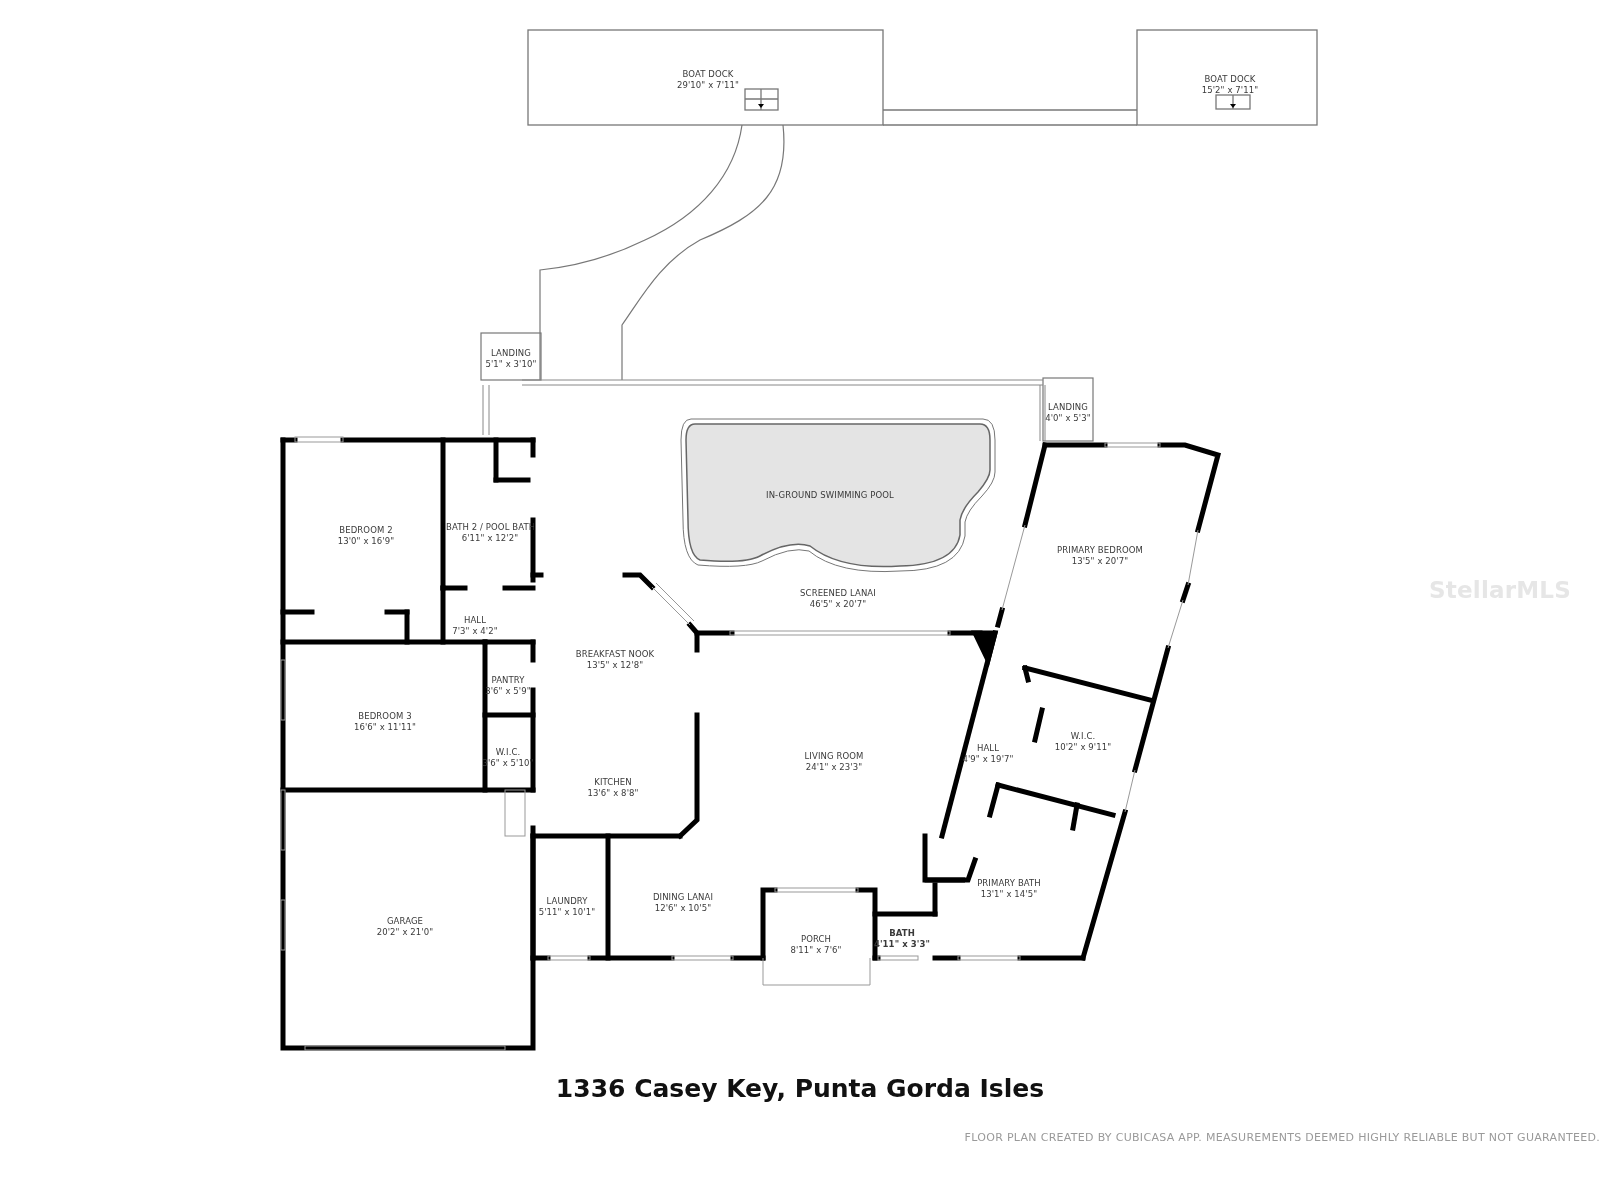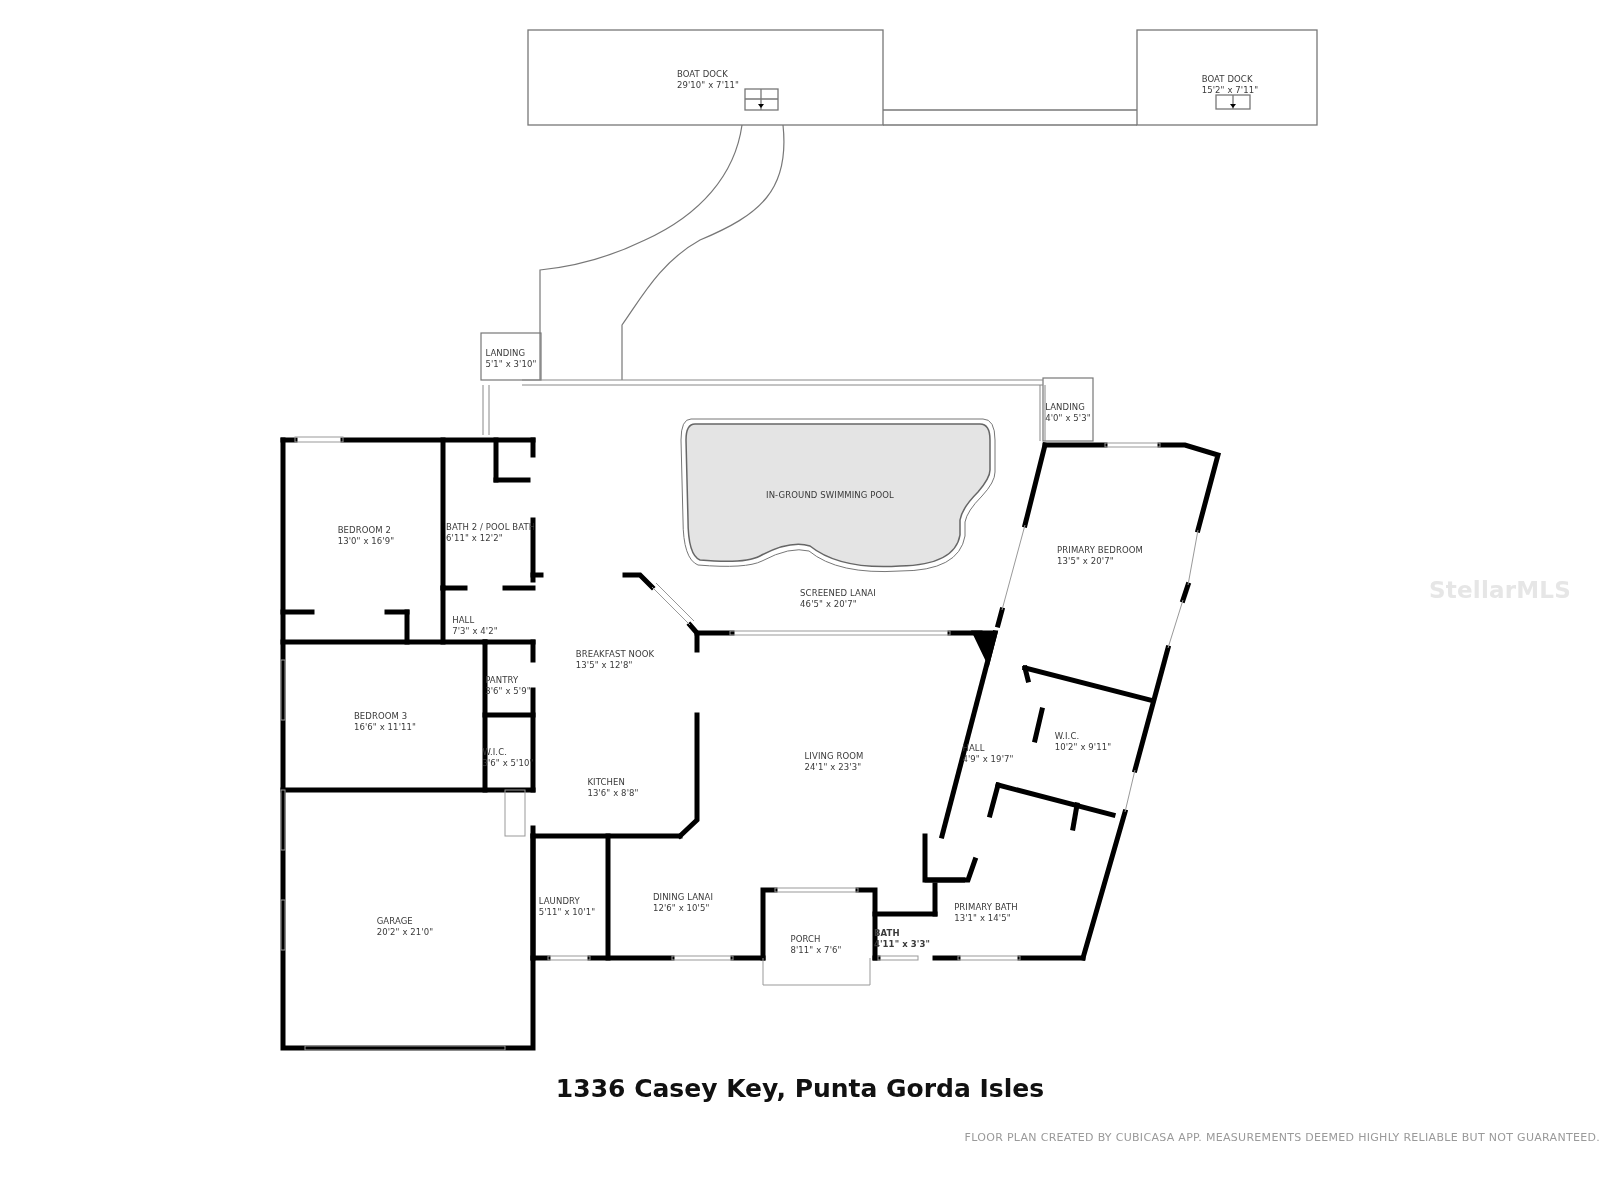--- a/index.html
+++ b/index.html
@@ -1,18 +1,18 @@
 <!DOCTYPE html>
 <html><head>
 <meta charset="utf-8">
 <style>
   html, body { margin:0; padding:0; background:#ffffff; }
   body { width:1600px; height:1200px; position:relative; overflow:hidden; font-family:"DejaVu Sans", sans-serif; }
   #plan { position:absolute; left:0; top:0; width:1600px; height:1200px; }
-  .lbl { position:absolute; transform:translate(-50%,-50%); text-align:left; color:#3a3a3a; font-size:8.5px; line-height:11px; white-space:nowrap; letter-spacing:0.1px; }
+  .lbl { position:absolute; transform:translate(-50%,-50%); text-align:center; color:#3a3a3a; font-size:8.5px; line-height:11px; white-space:nowrap; letter-spacing:0.1px; }
   .lbl .name, .lbl .dim { display:block; }
   .title { position:absolute; left:0; width:1600px; top:1074px; text-align:center; font-family:"DejaVu Sans", sans-serif; font-size:25px; font-weight:bold; color:#111; }
   .disclaimer { position:absolute; left:0; width:1600px; top:1131px; text-align:right; font-size:11px; color:#9a9a9a; letter-spacing:0.3px; }
   .watermark { position:absolute; left:1500px; top:590px; transform:translate(-50%,-50%); font-size:23px; color:#e6e6e6; font-weight:bold; letter-spacing:0.2px; }
 </style>
 </head>
 <body>
 
 <svg id="plan" viewBox="0 0 1600 1200" xmlns="http://www.w3.org/2000/svg">
 
@@ -233,20 +233,20 @@
   <span class="dim">12'6" x 10'5"</span>
 </div>
 <div class="lbl" style="left:816px;top:945px;">
   <span class="name">PORCH</span>
   <span class="dim">8'11" x 7'6"</span>
 </div>
 <div class="lbl" style="left:902px;top:939px;font-weight:bold;">
   <span class="name">BATH</span>
   <span class="dim">4'11" x 3'3"</span>
 </div>
-<div class="lbl" style="left:986px;top:889px;margin-top:24px;">
+<div class="lbl" style="left:1009px;top:889px;">
   <span class="name">PRIMARY BATH</span>
   <span class="dim">13'1" x 14'5"</span>
 </div>
 
 <div class="watermark">StellarMLS</div>
 <div class="title">1336 Casey Key, Punta Gorda Isles</div>
 <div class="disclaimer">FLOOR PLAN CREATED BY CUBICASA APP. MEASUREMENTS DEEMED HIGHLY RELIABLE BUT NOT GUARANTEED.</div>
 
 </body></html>

